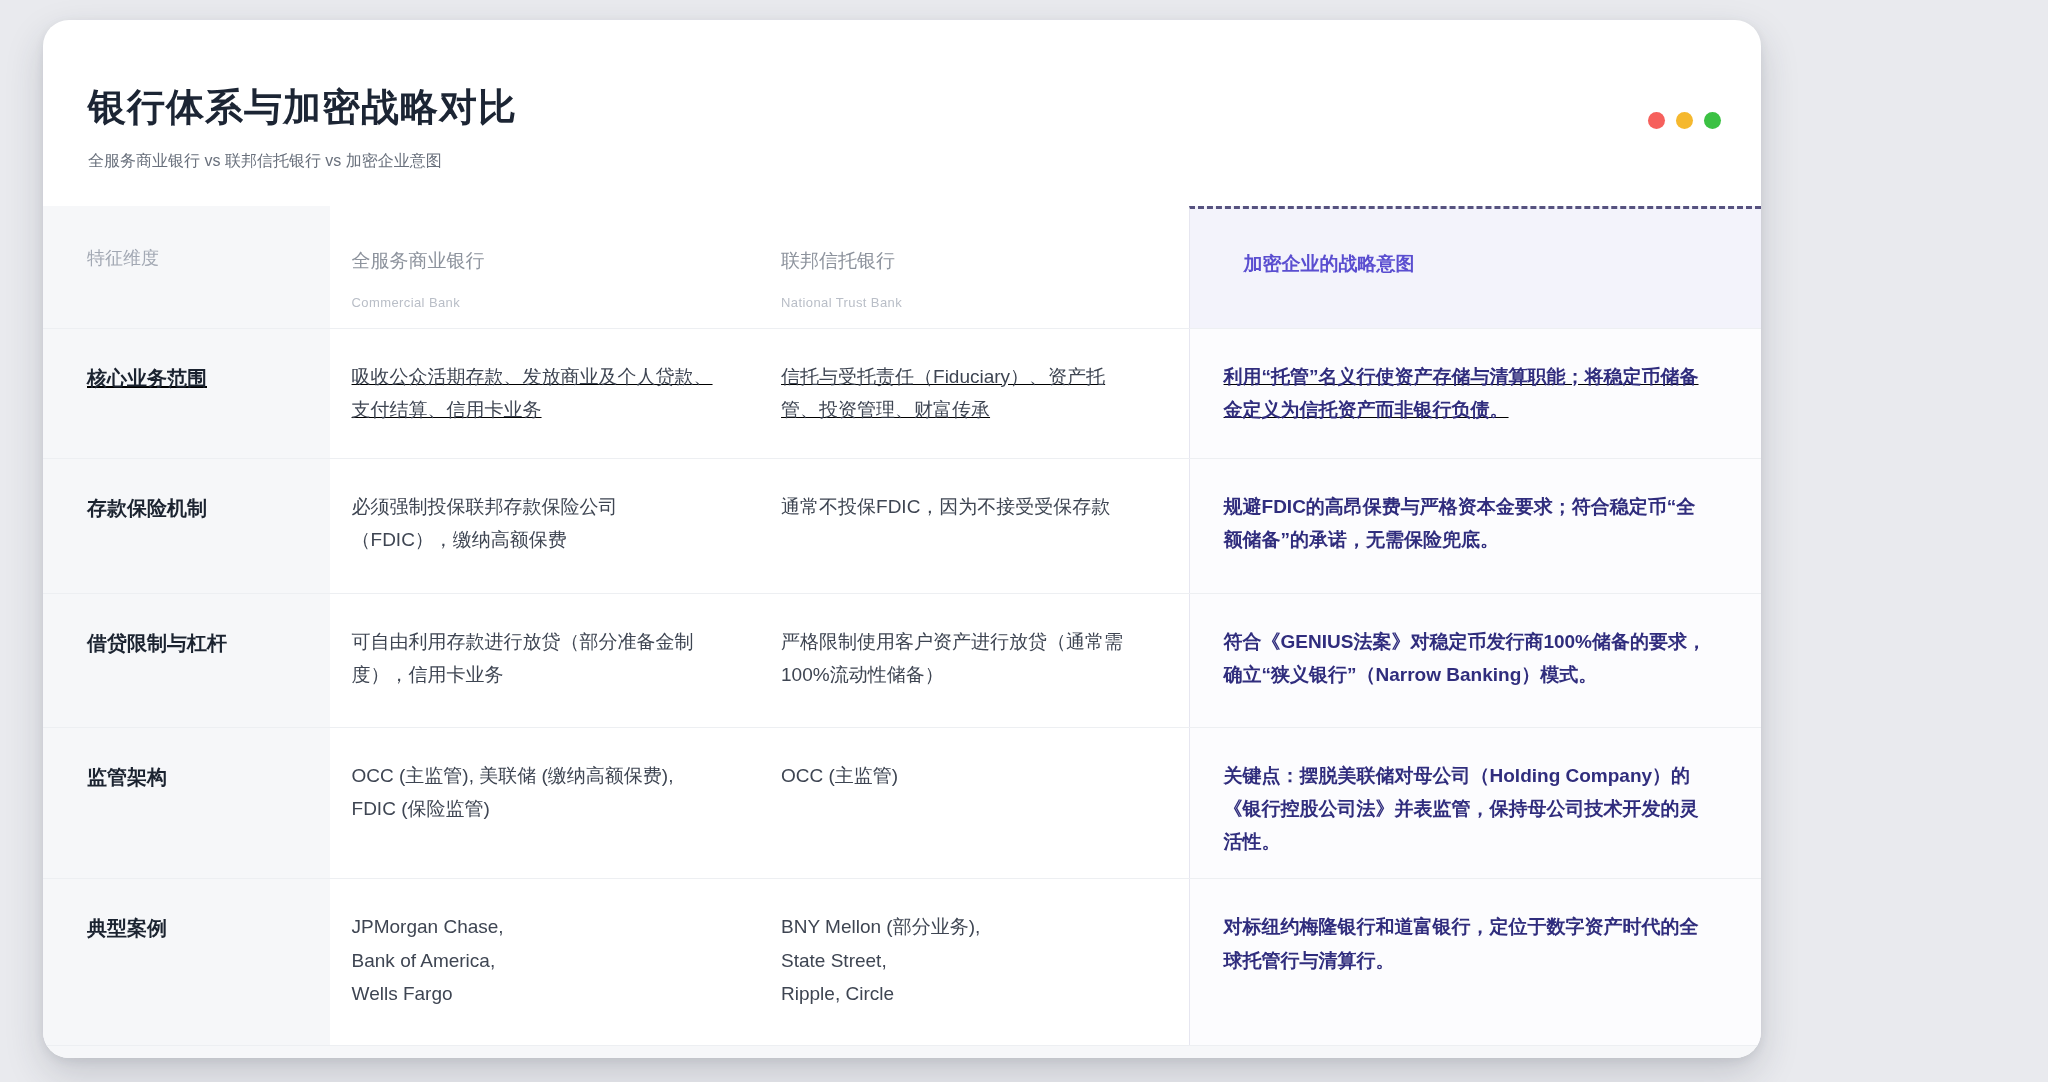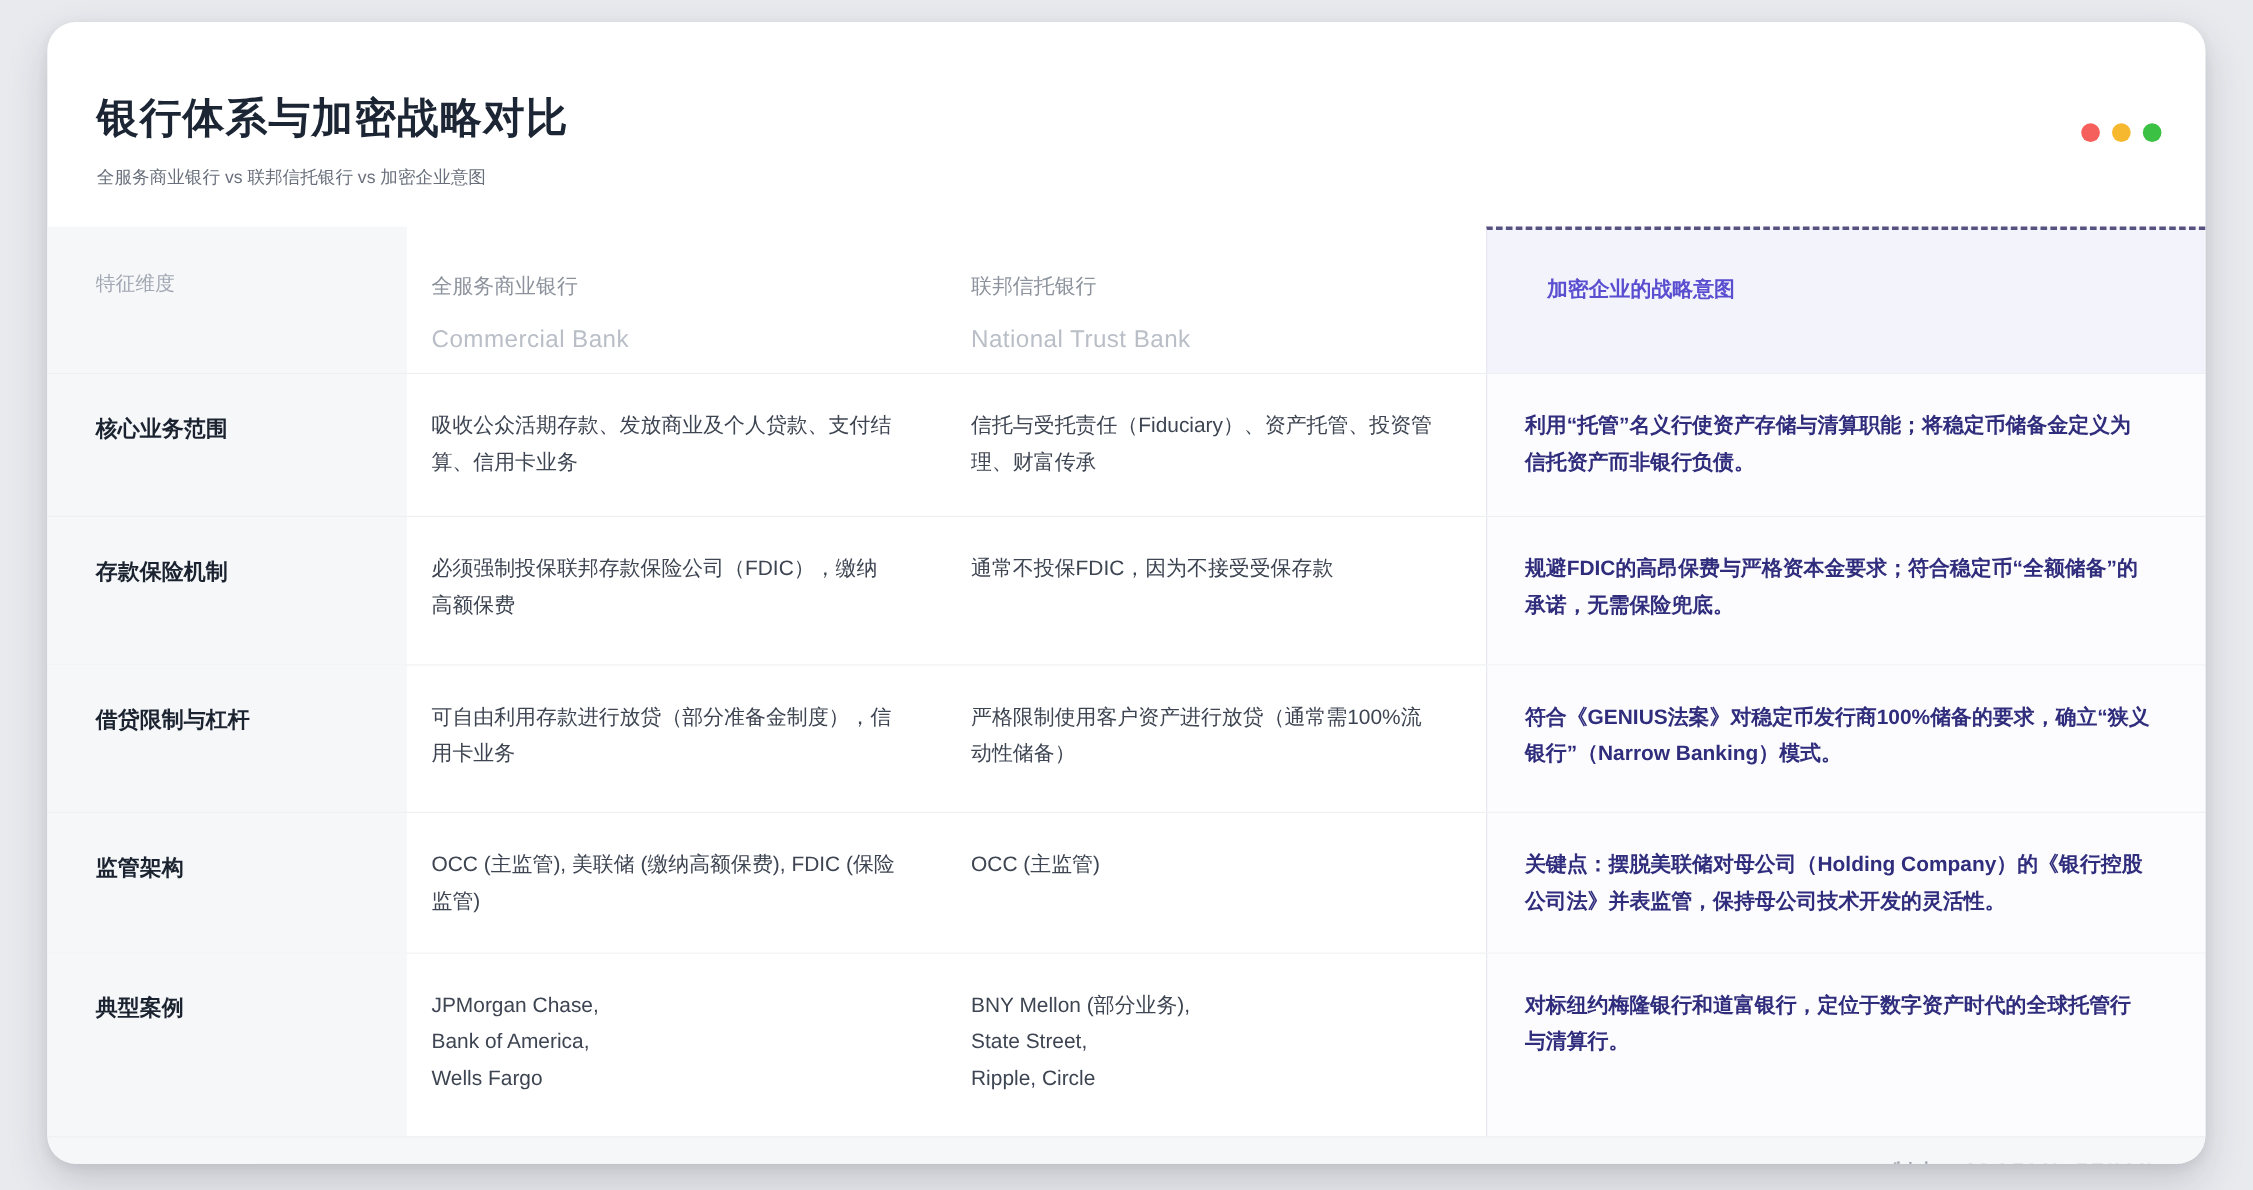--- a/index.html
+++ b/index.html
@@ -3,52 +3,52 @@
 <meta charset="utf-8">
 <style>
   * { margin:0; padding:0; box-sizing:border-box; }
   html,body { width:2048px; height:1082px; }
   body {
     font-family:"Liberation Sans","DejaVu Sans",sans-serif;
     background:var(--page_bg);
   }
   .page { position:relative; width:2048px; height:1082px; background:var(--page_bg); }
   .card {
-    position:absolute; left:43px; top:20px; width:1962px; height:1038px;
+    position:absolute; left:43px; top:20px; width:1718px; height:1038px;
     background:var(--card_bg); border-radius:26px; overflow:hidden;
     box-shadow:0 16px 38px rgba(40,45,60,.18), 0 3px 10px rgba(40,45,60,.08);
     display:flex; flex-direction:column;
   }
   .card-header { position:relative; height:186px; padding:62px 0 0 45px; flex:0 0 auto; }
   .title { font-size:38px; font-weight:700; color:var(--title_color); letter-spacing:1px; }
   .subtitle { margin-top:18px; font-size:16px; color:var(--subtitle_color); }
   .dots { position:absolute; top:92px; right:40px; display:flex; gap:11px; }
   .dot { width:17px; height:17px; border-radius:50%; }
   .dot.red { background:var(--dot_red); }
   .dot.yellow { background:var(--dot_yellow); }
   .dot.green { background:var(--dot_green); }
 
   .table { flex:1 1 auto; display:flex; flex-direction:column; }
   .trow { display:grid; grid-template-columns:16.68% 25% 25% 33.32%; }
   .trow + .trow { border-top:1px solid var(--line_color); }
   .thead { min-height:92px; }
-  .row-1 { min-height:130px; }
+  .row-1 { min-height:130px;text-decoration:underline; }
   .row-2 { min-height:135px; }
   .row-3 { min-height:134px; }
   .row-4 { min-height:128px; }
   .row-5 { min-height:167px; }
 
   .cell { white-space:pre-line; }
   .c-feature-h {
     background:var(--col1_bg); padding:40px 20px 0 44px;
     font-size:18px; color:var(--feature_head_color);
   }
   .c-head { padding:25px 40px 0 22px; }
   .h-cn { font-size:19px; color:var(--head_cn_color); line-height:1.3; margin-bottom:3px; }
-  .h-en { font-size:22px; color:var(--head_en_color); letter-spacing:.4px; }
+  .h-en { font-size:13px; color:var(--head_en_color); letter-spacing:.4px; }
   .c-head.crypto {
     padding-left:54px; background:var(--crypto_head_bg);
     border-left:1px solid var(--crypto_border);
     border-top:3px dashed var(--crypto_dash);
   }
   .c-head.crypto .h-cn { color:var(--accent); font-weight:700; }
   .c-head.crypto .h-en { color:var(--accent_light); }
 
   .c-feature {
     background:var(--col1_bg); padding:36px 20px 20px 44px;

